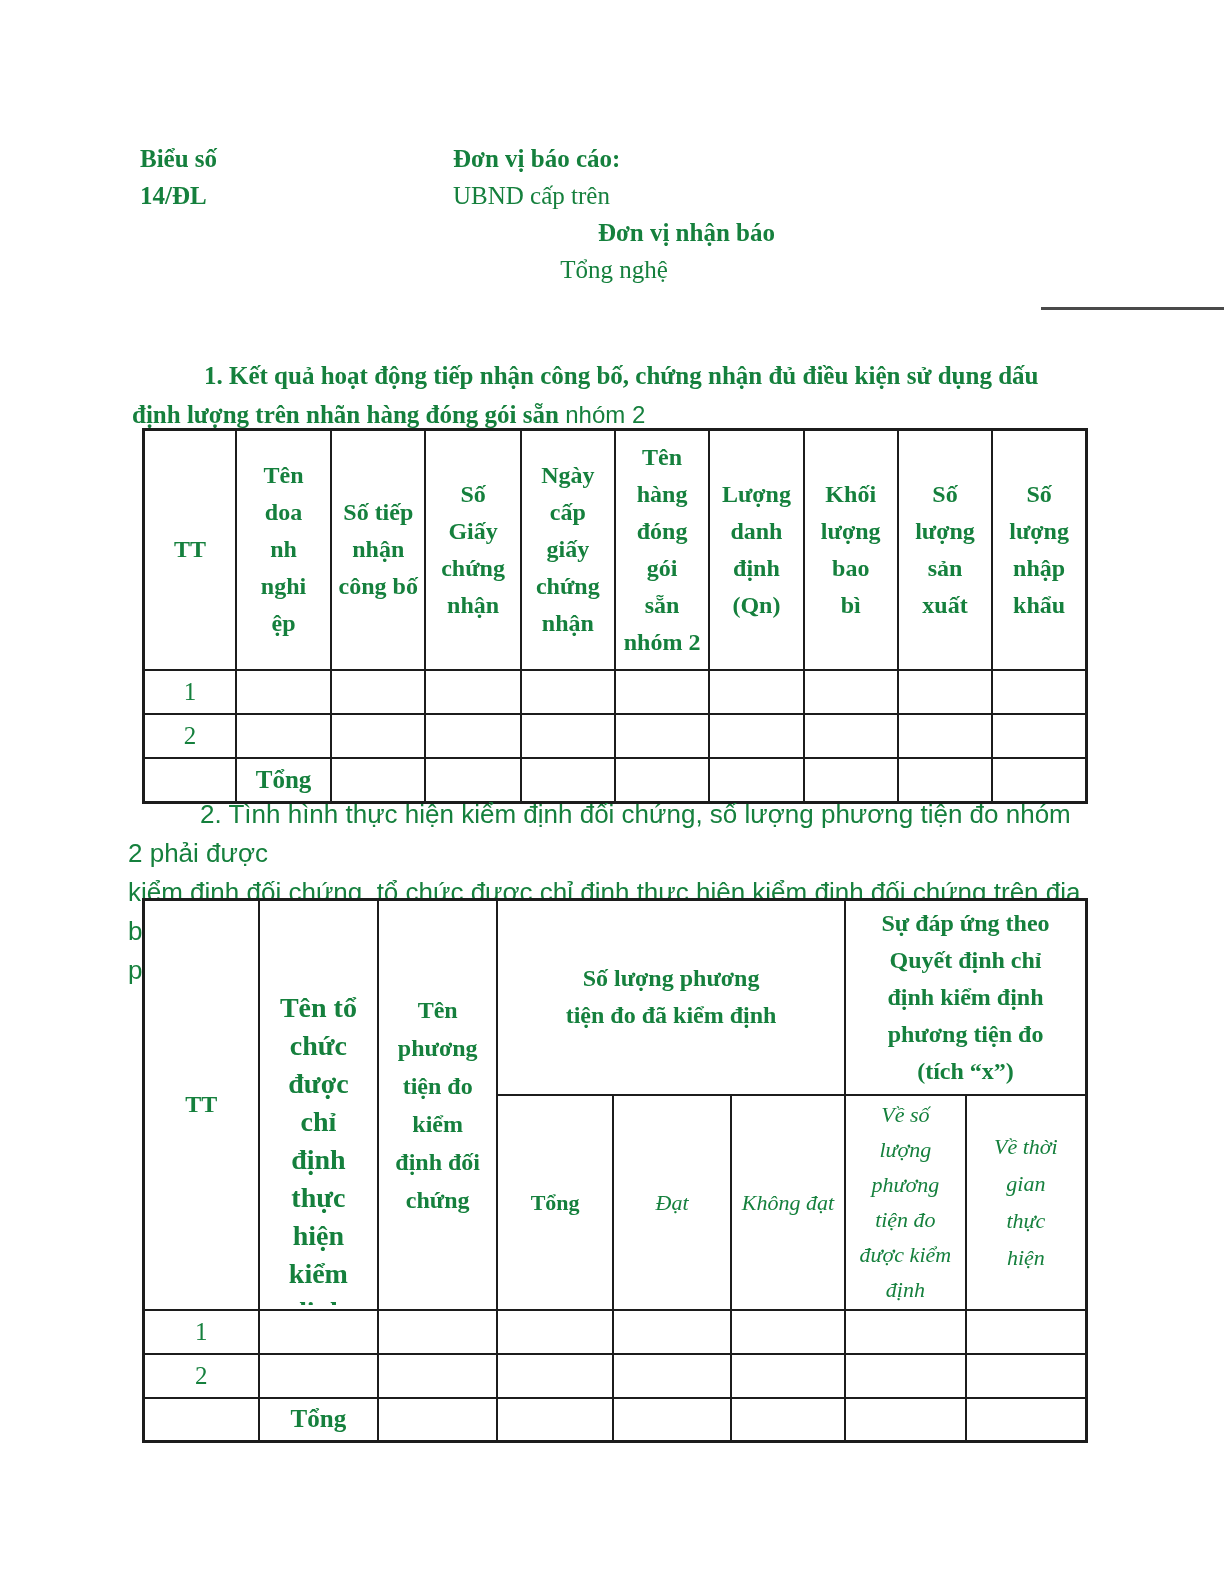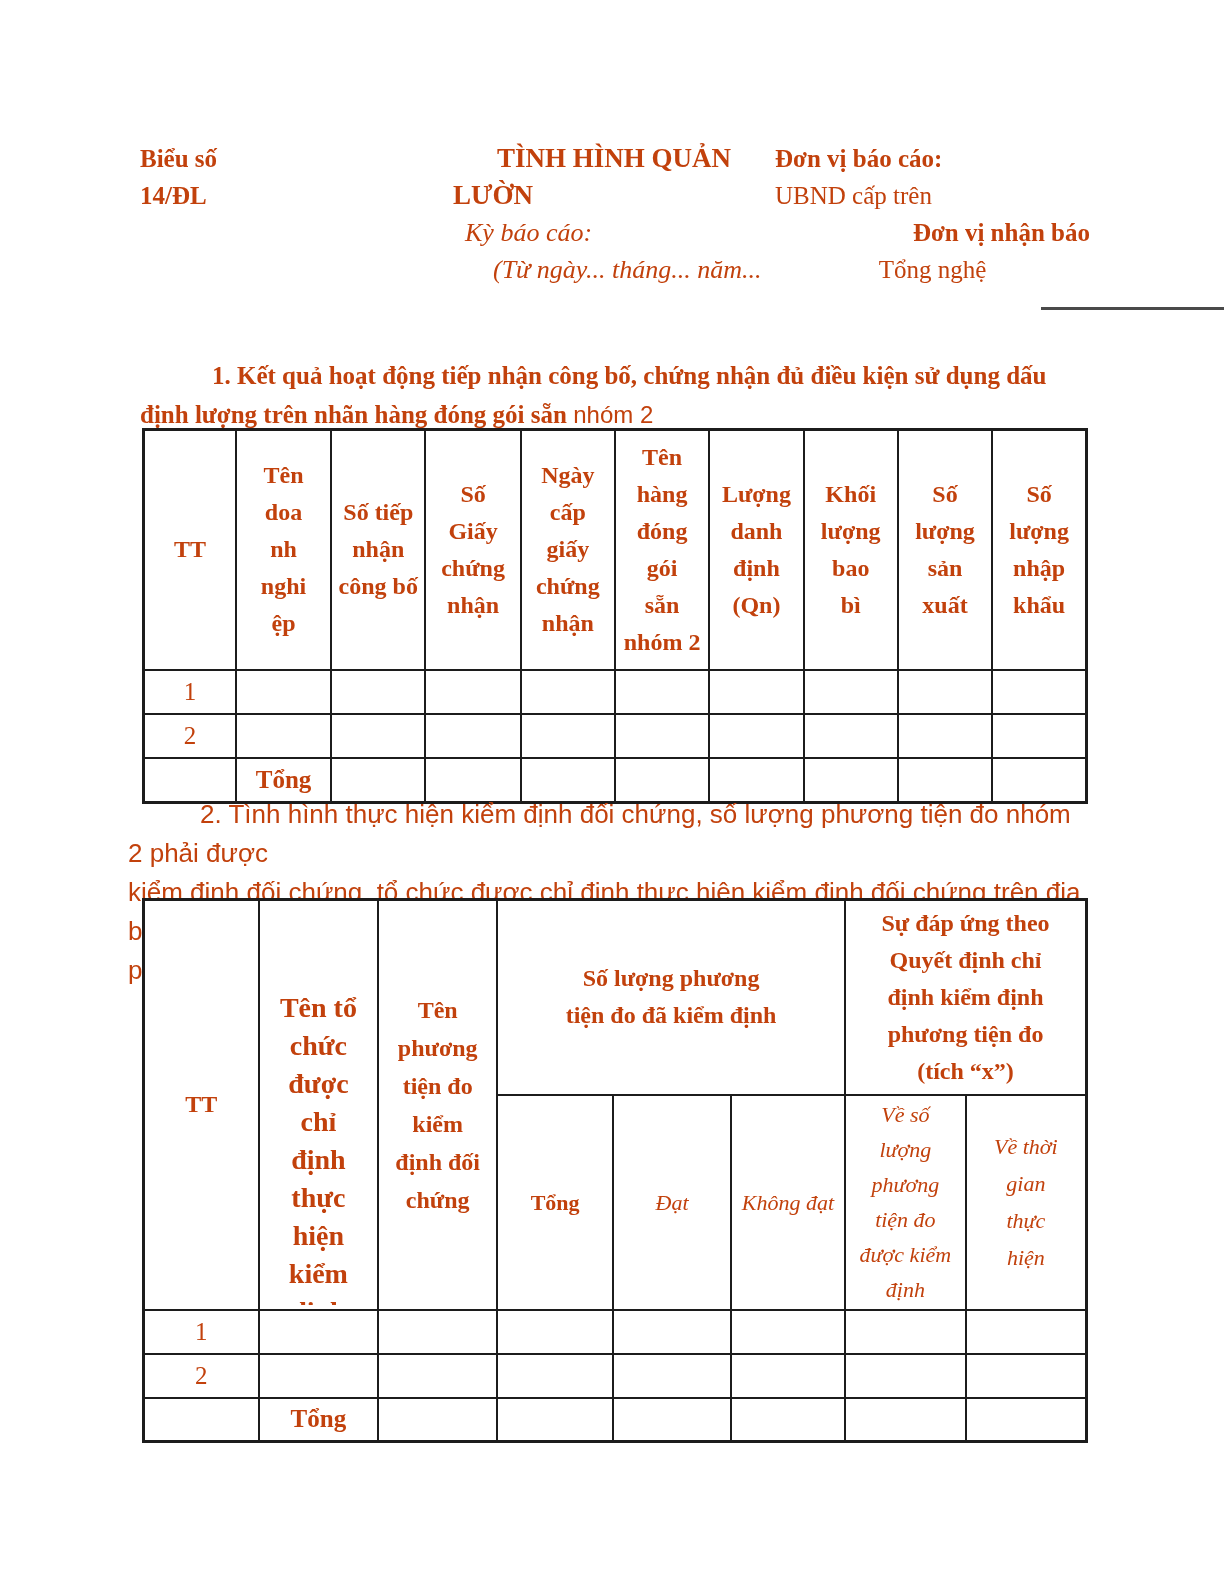--- a/index.html
+++ b/index.html
@@ -3,21 +3,21 @@
 <meta charset="utf-8">
 <style>
   * { box-sizing: border-box; }
   html,body { margin:0; padding:0; background:#ffffff; }
   .page {
     position: relative;
     width: 1224px;
     height: 1584px;
     background: #ffffff;
     font-family: "Liberation Serif", "DejaVu Serif", serif;
-    color: #c2410c;
+    color: #15803d;
     overflow: hidden;
   }
   .b { font-weight: bold; }
   .i { font-style: italic; }
   .sans { font-family: "Liberation Sans", "DejaVu Sans", sans-serif; }
 
   
   .doc-header {
     position: absolute;
     left: 140px; top: 140px;
@@ -38,21 +38,21 @@
   .top-right-rule {
     position: absolute;
     left: 1041px; top: 307px;
     width: 183px; height: 3px;
     background: #4a4a4a;
   }
 
   
   .sec1 {
     position: absolute;
-    left: 140px; top: 356px;
+    left: 132px; top: 356px;
     width: 950px;
     font-size: 25px;
     line-height: 39px;
     white-space: pre-line;
     text-indent: 72px;
   }
   .sec1 .suffix { font-weight: normal; font-size: 24px; }
   .sec2 {
     position: absolute;
     left: 128px; top: 795px;
@@ -112,26 +112,20 @@
 </style>
 </head>
 <body>
 
 <div class="page">
 
   <div class="doc-header">
     <div>
       <div class="hdr-line b">Biểu số</div>
       <div class="hdr-line b">14/ĐL</div>
-    </div>
-    <div>
-      <div class="hdr-line b title-line1">TÌNH HÌNH QUẢN</div>
-      <div class="hdr-line b title-line2">LƯỜN</div>
-      <div class="hdr-line i period-label">Kỳ báo cáo:</div>
-      <div class="hdr-line i period-range">(Từ ngày... tháng... năm...</div>
     </div>
     <div>
       <div class="hdr-line b">Đơn vị báo cáo:</div>
       <div class="hdr-line">UBND cấp trên</div>
       <div class="hdr-line b ru-right">Đơn vị nhận báo</div>
       <div class="hdr-line ru-center">Tổng nghệ</div>
     </div>
   </div>
 
   <div class="top-right-rule"></div>

